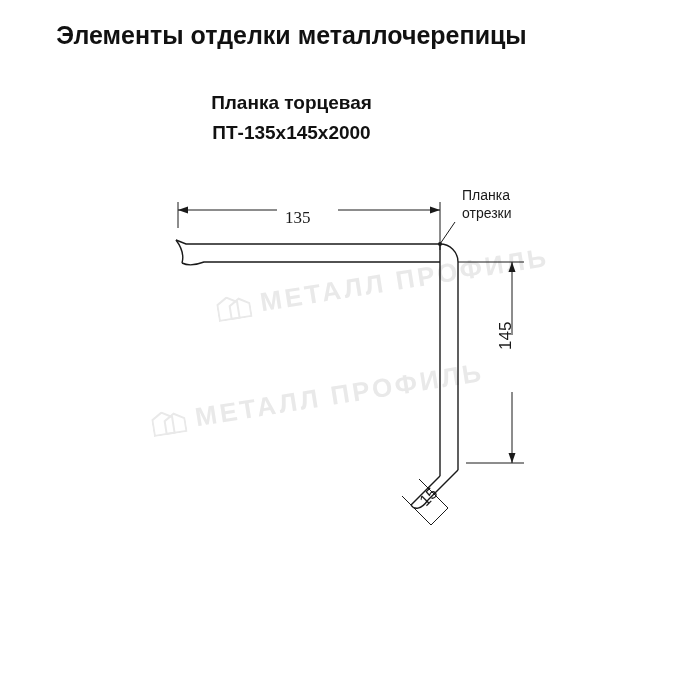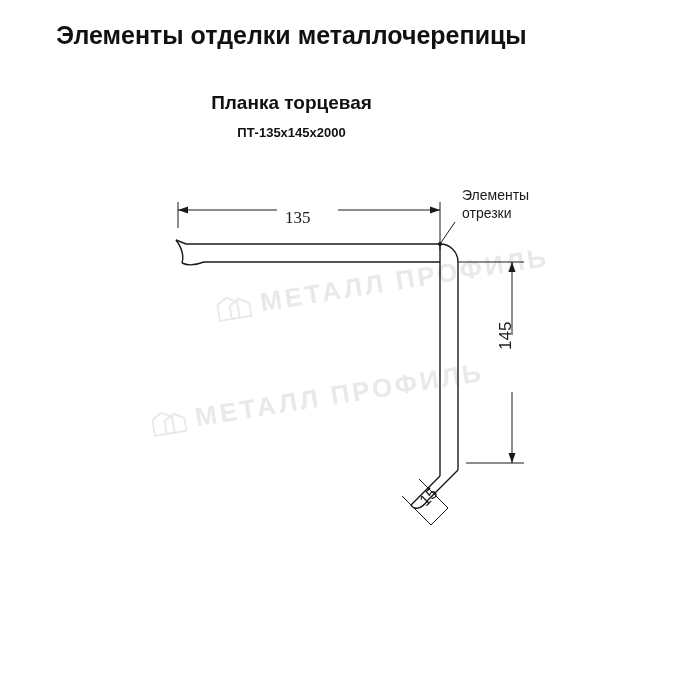--- a/index.html
+++ b/index.html
@@ -42,21 +42,21 @@
   .sub-title {
     font-size: 19px;
     font-weight: bold;
     color: #111111;
     margin: 4px;
     padding: 0;
     line-height: 26px;
     margin-top: 38px;
   }
   .code-title {
-    font-size: 13px;
+    font-size: 19px;
     font-weight: bold;
     color: #111111;
     margin: 10px;
     padding: 0;
     line-height: 26px;
     margin-top: 4px;
   }
 
   
   .watermark {
@@ -197,20 +197,20 @@
     <g>
       <line x1="455" y1="222" x2="440" y2="244" stroke="#1a1a1a" stroke-width="1"></line>
       <circle cx="440" cy="244" r="2" fill="#1a1a1a"></circle>
     </g>
   </svg>
 
   <div class="dim-label lbl-135">135</div>
   <div class="dim-label lbl-145">145</div>
   <div class="dim-label lbl-15">15</div>
   <div class="lbl-face">
-    <div>Элементы</div>
+    <div>Планка</div>
     <div>отрезки</div>
   </div>
 
   <div class="footnotes">
   </div>
 
 </div>
 
 </body></html>

